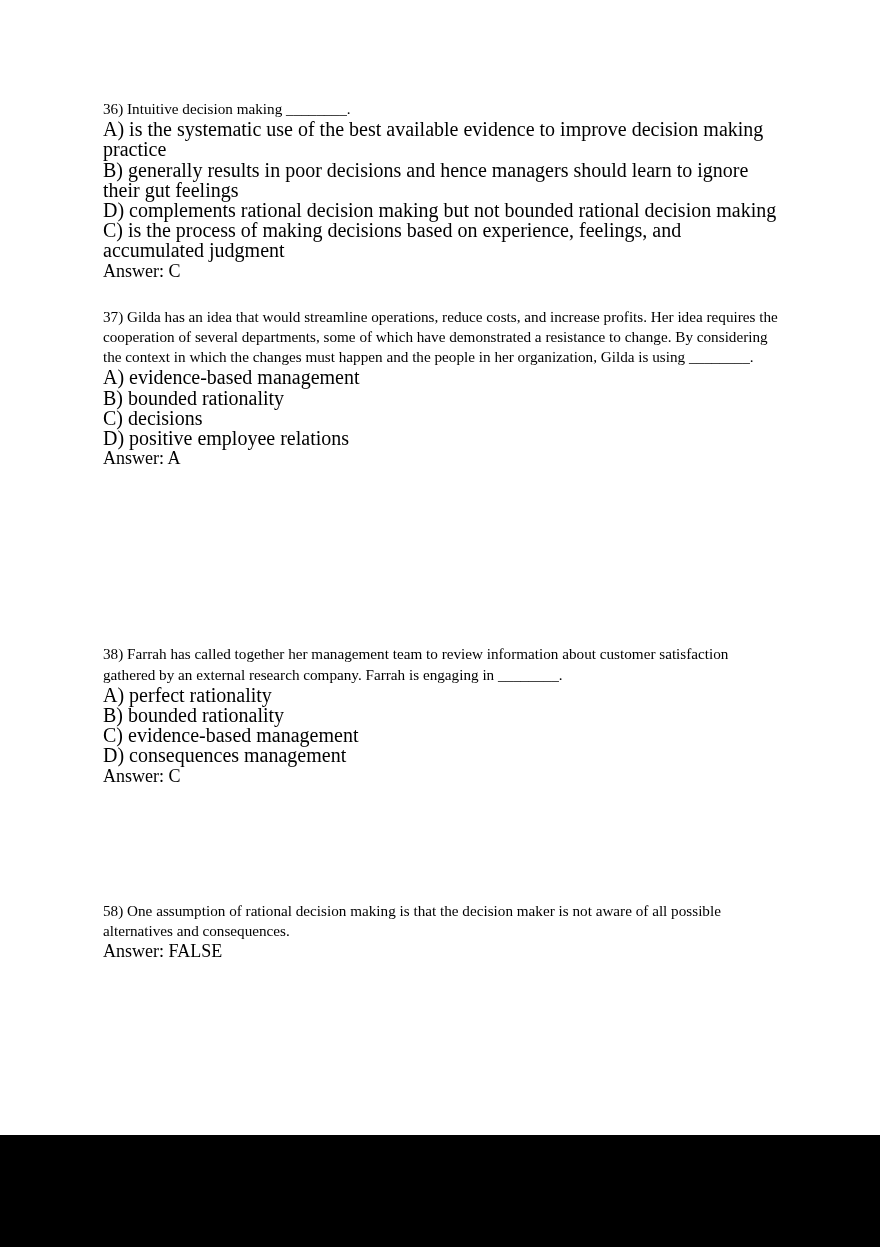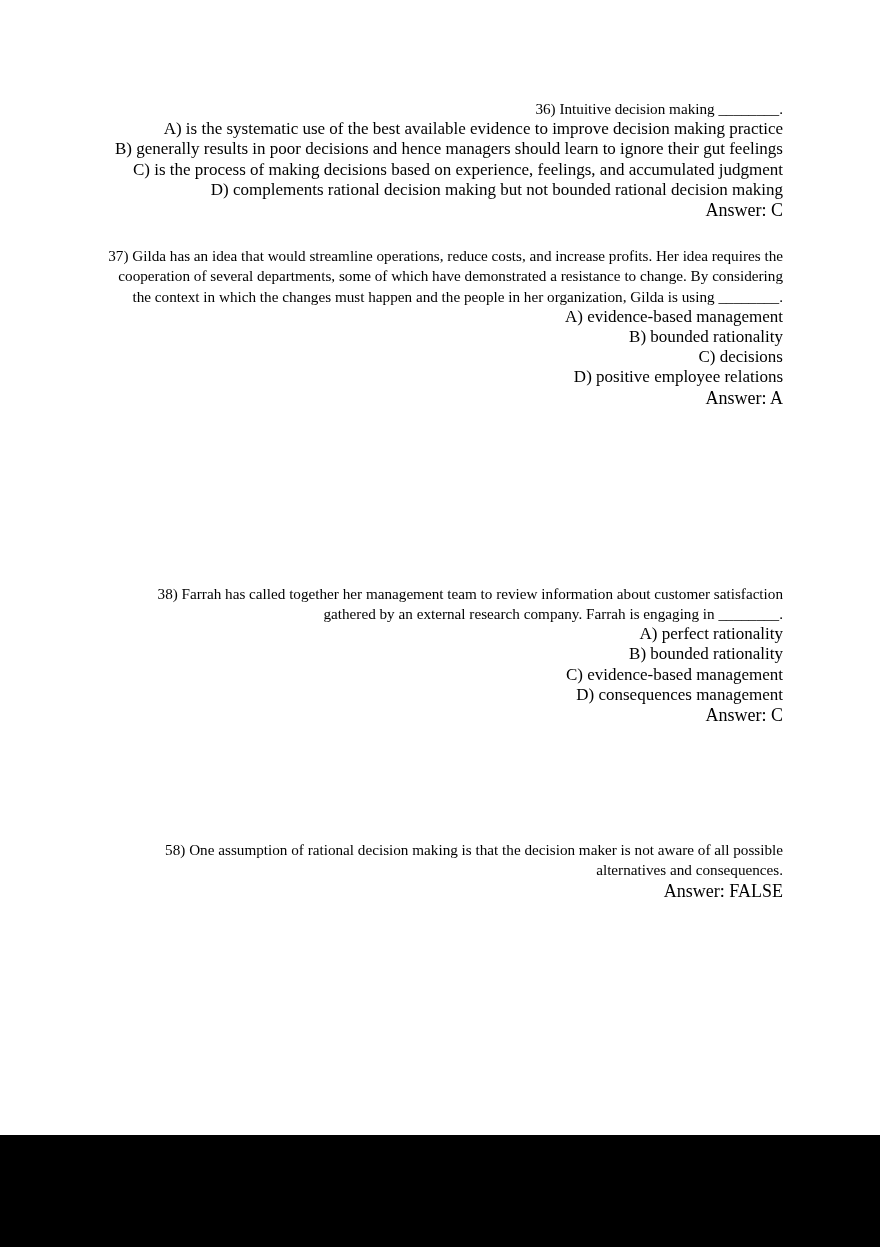--- a/index.html
+++ b/index.html
@@ -8,33 +8,32 @@
     background: #ffffff;
   }
   .page {
     position: relative;
     width: 880px;
     height: 1247px;
     background: #ffffff;
     overflow: hidden;
     font-family: "Liberation Serif", serif;
     color: #000000;
-    text-align: right;
   }
   .content {
     position: absolute;
     left: 103px;
     top: 99px;
     width: 680px;
   }
   .qblock {
     margin: 0 0 0 0;
   }
   .line {
-    font-size: 17px;
+    font-size: 20px;
     line-height: 20.2px;
     color: #000;
     white-space: pre-wrap;
   }
   .stem {
     font-size: 15.2px;
     line-height: 20.2px;
   }
   .answer {
     font-size: 18px;
@@ -56,22 +55,22 @@
 <body>
 
 <div class="page">
 
   <div class="content">
 
     <div class="qblock">
       <div class="stem">36) Intuitive decision making ________.</div>
       <div class="line">A) is the systematic use of the best available evidence to improve decision making practice</div>
       <div class="line">B) generally results in poor decisions and hence managers should learn to ignore their gut feelings</div>
+      <div class="line">D) complements rational decision making but not bounded rational decision making</div>
       <div class="line">C) is the process of making decisions based on experience, feelings, and accumulated judgment</div>
-      <div class="line">D) complements rational decision making but not bounded rational decision making</div>
       <div class="answer">Answer:  C</div>
     </div>
 
     <div class="gap-sm"></div>
 
     <div class="qblock">
       <div class="stem">37) Gilda has an idea that would streamline operations, reduce costs, and increase profits. Her idea requires the cooperation of several departments, some of which have demonstrated a resistance to change.  By considering the context in which the changes must happen and the people in her organization, Gilda is using ________.</div>
       <div class="line">A) evidence-based management</div>
       <div class="line">B) bounded rationality</div>
       <div class="line">C) decisions</div>

